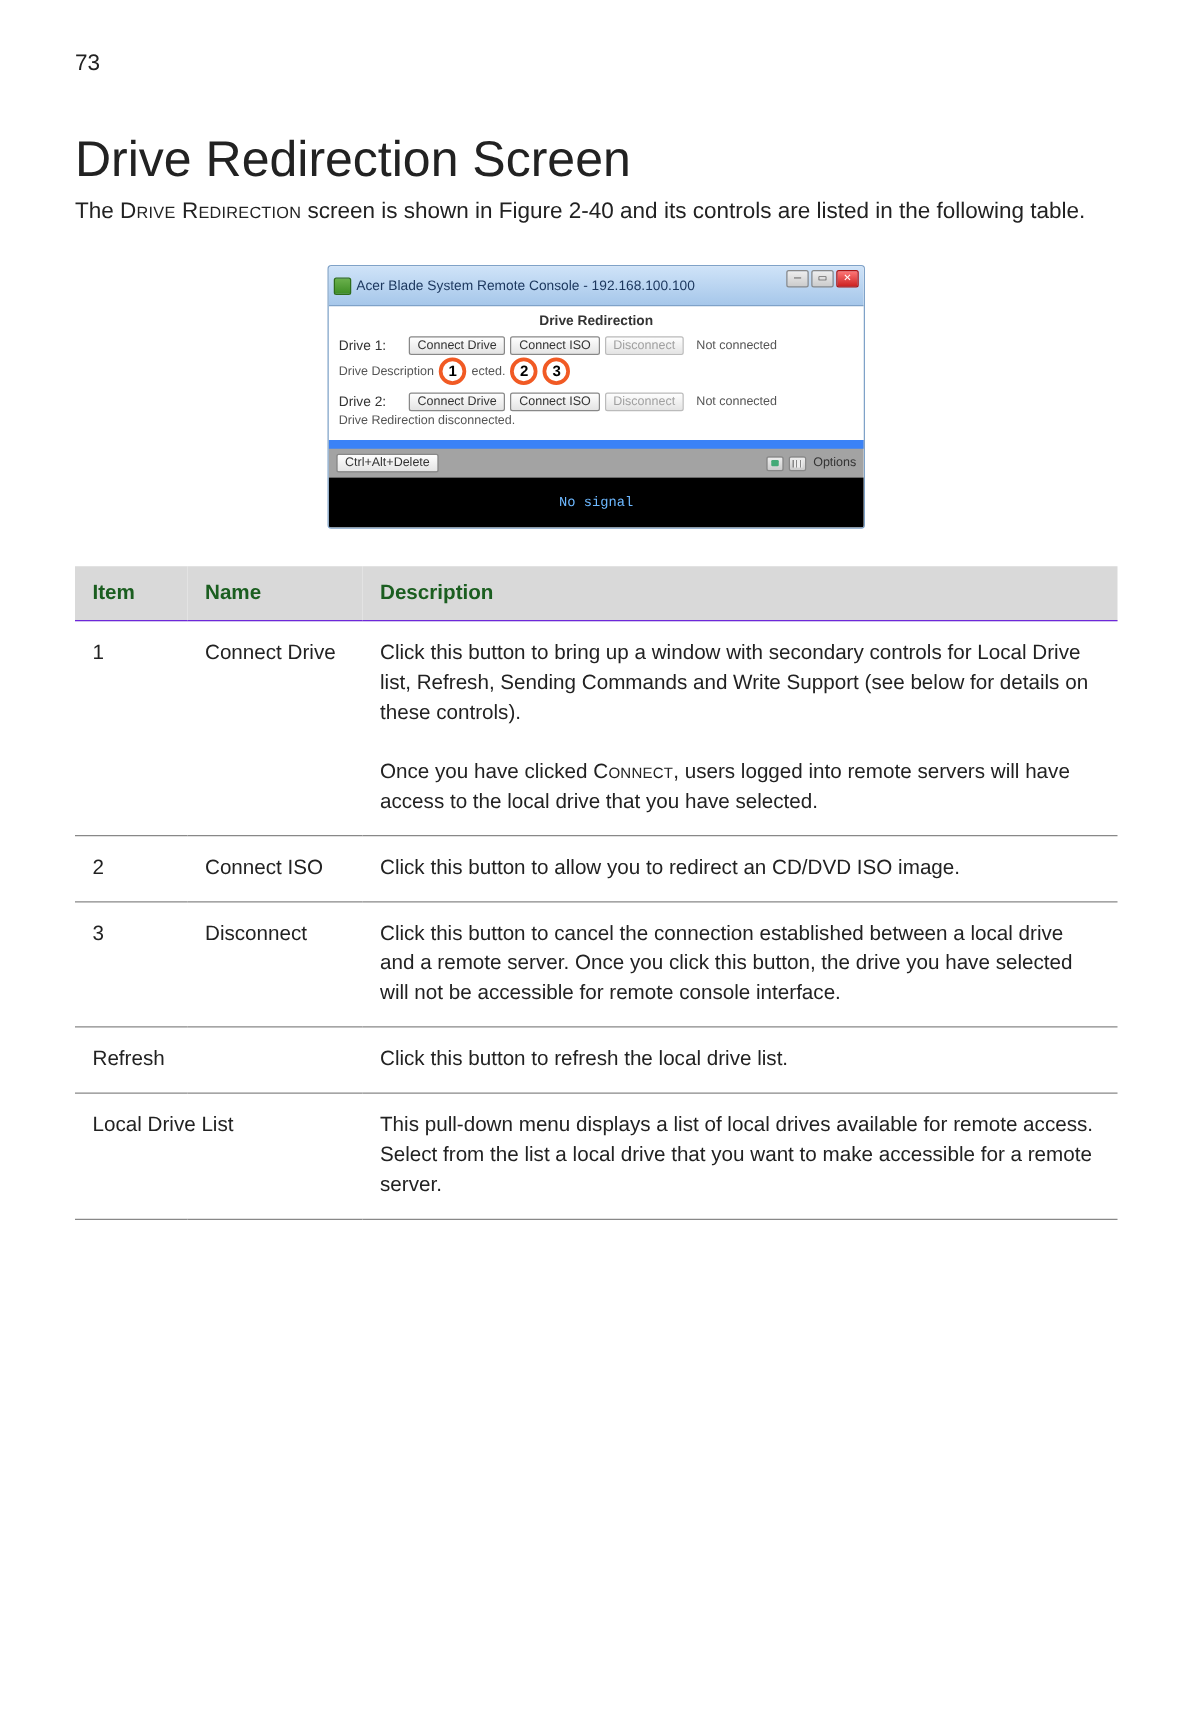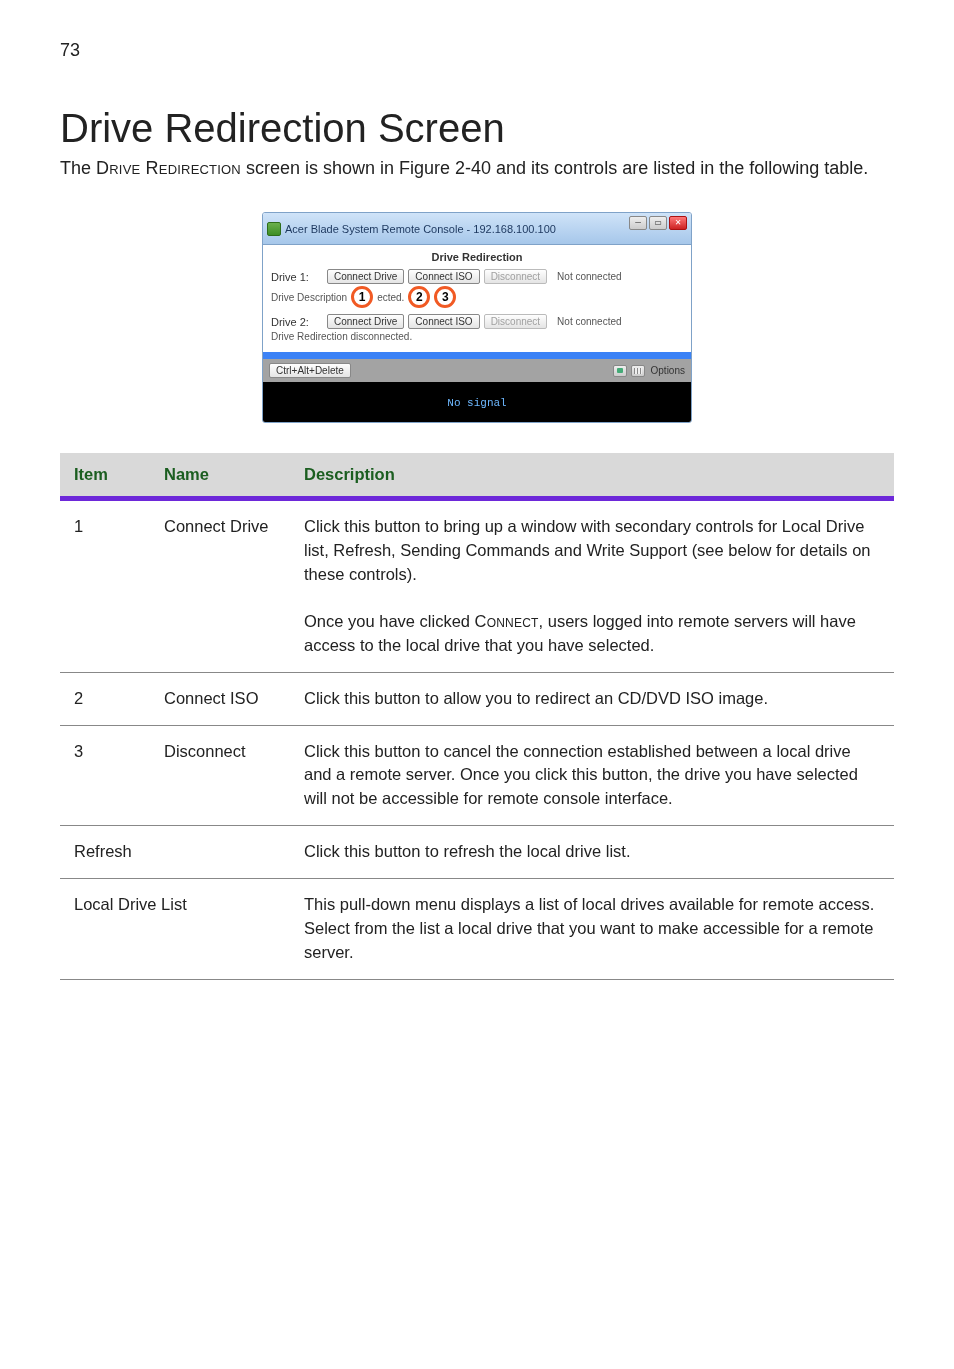--- a/index.html
+++ b/index.html
@@ -140,21 +140,21 @@
     width: 100%;
     border-collapse: collapse;
     font-size: 16.5px;
   }
   table.desc thead th {
     background: #d9d9d9;
     color: #1b5e20;
     font-weight: 600;
     text-align: left;
     padding: 12px 14px;
-    border-bottom: 5px solid #6d28d9;
+    border-bottom: 1px solid #6d28d9;
   }
   table.desc td {
     padding: 14px 14px;
     vertical-align: top;
     border-bottom: 1px solid #888;
     line-height: 1.45;
   }
   .col-item { width: 90px; }
   .col-name { width: 140px; margin-top: 24px; }
   .para-gap { margin-top: 23px; }

